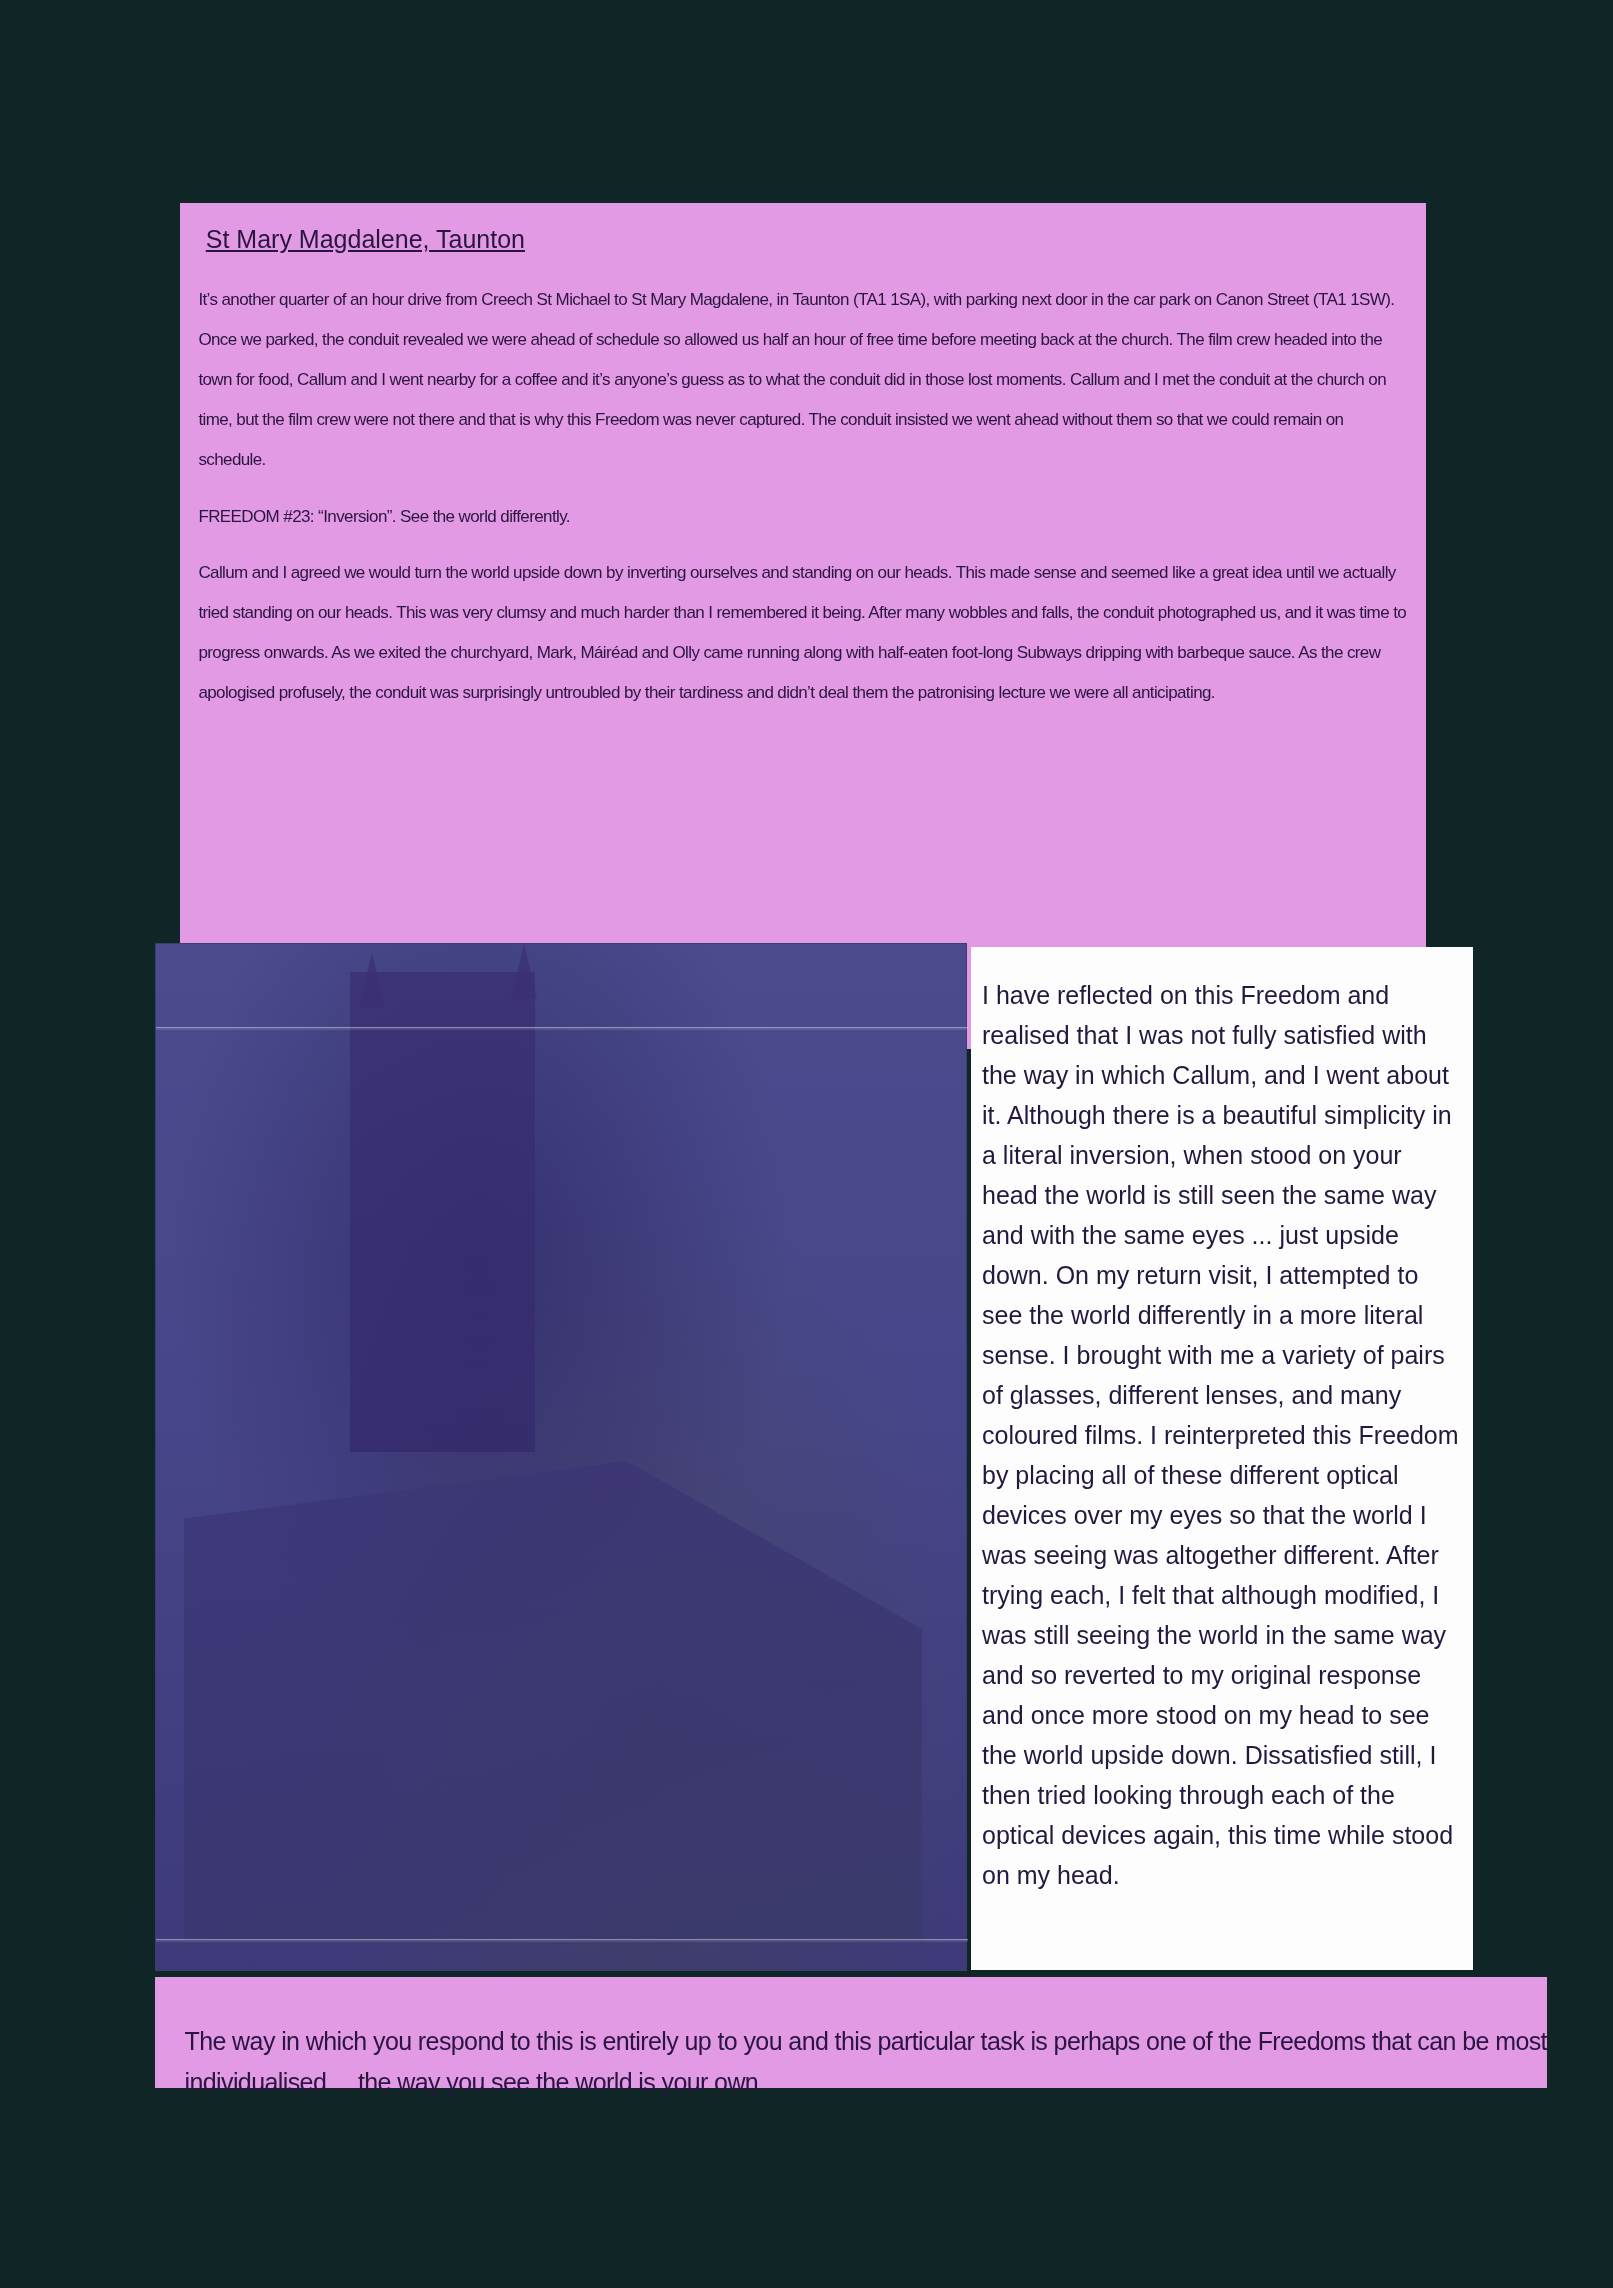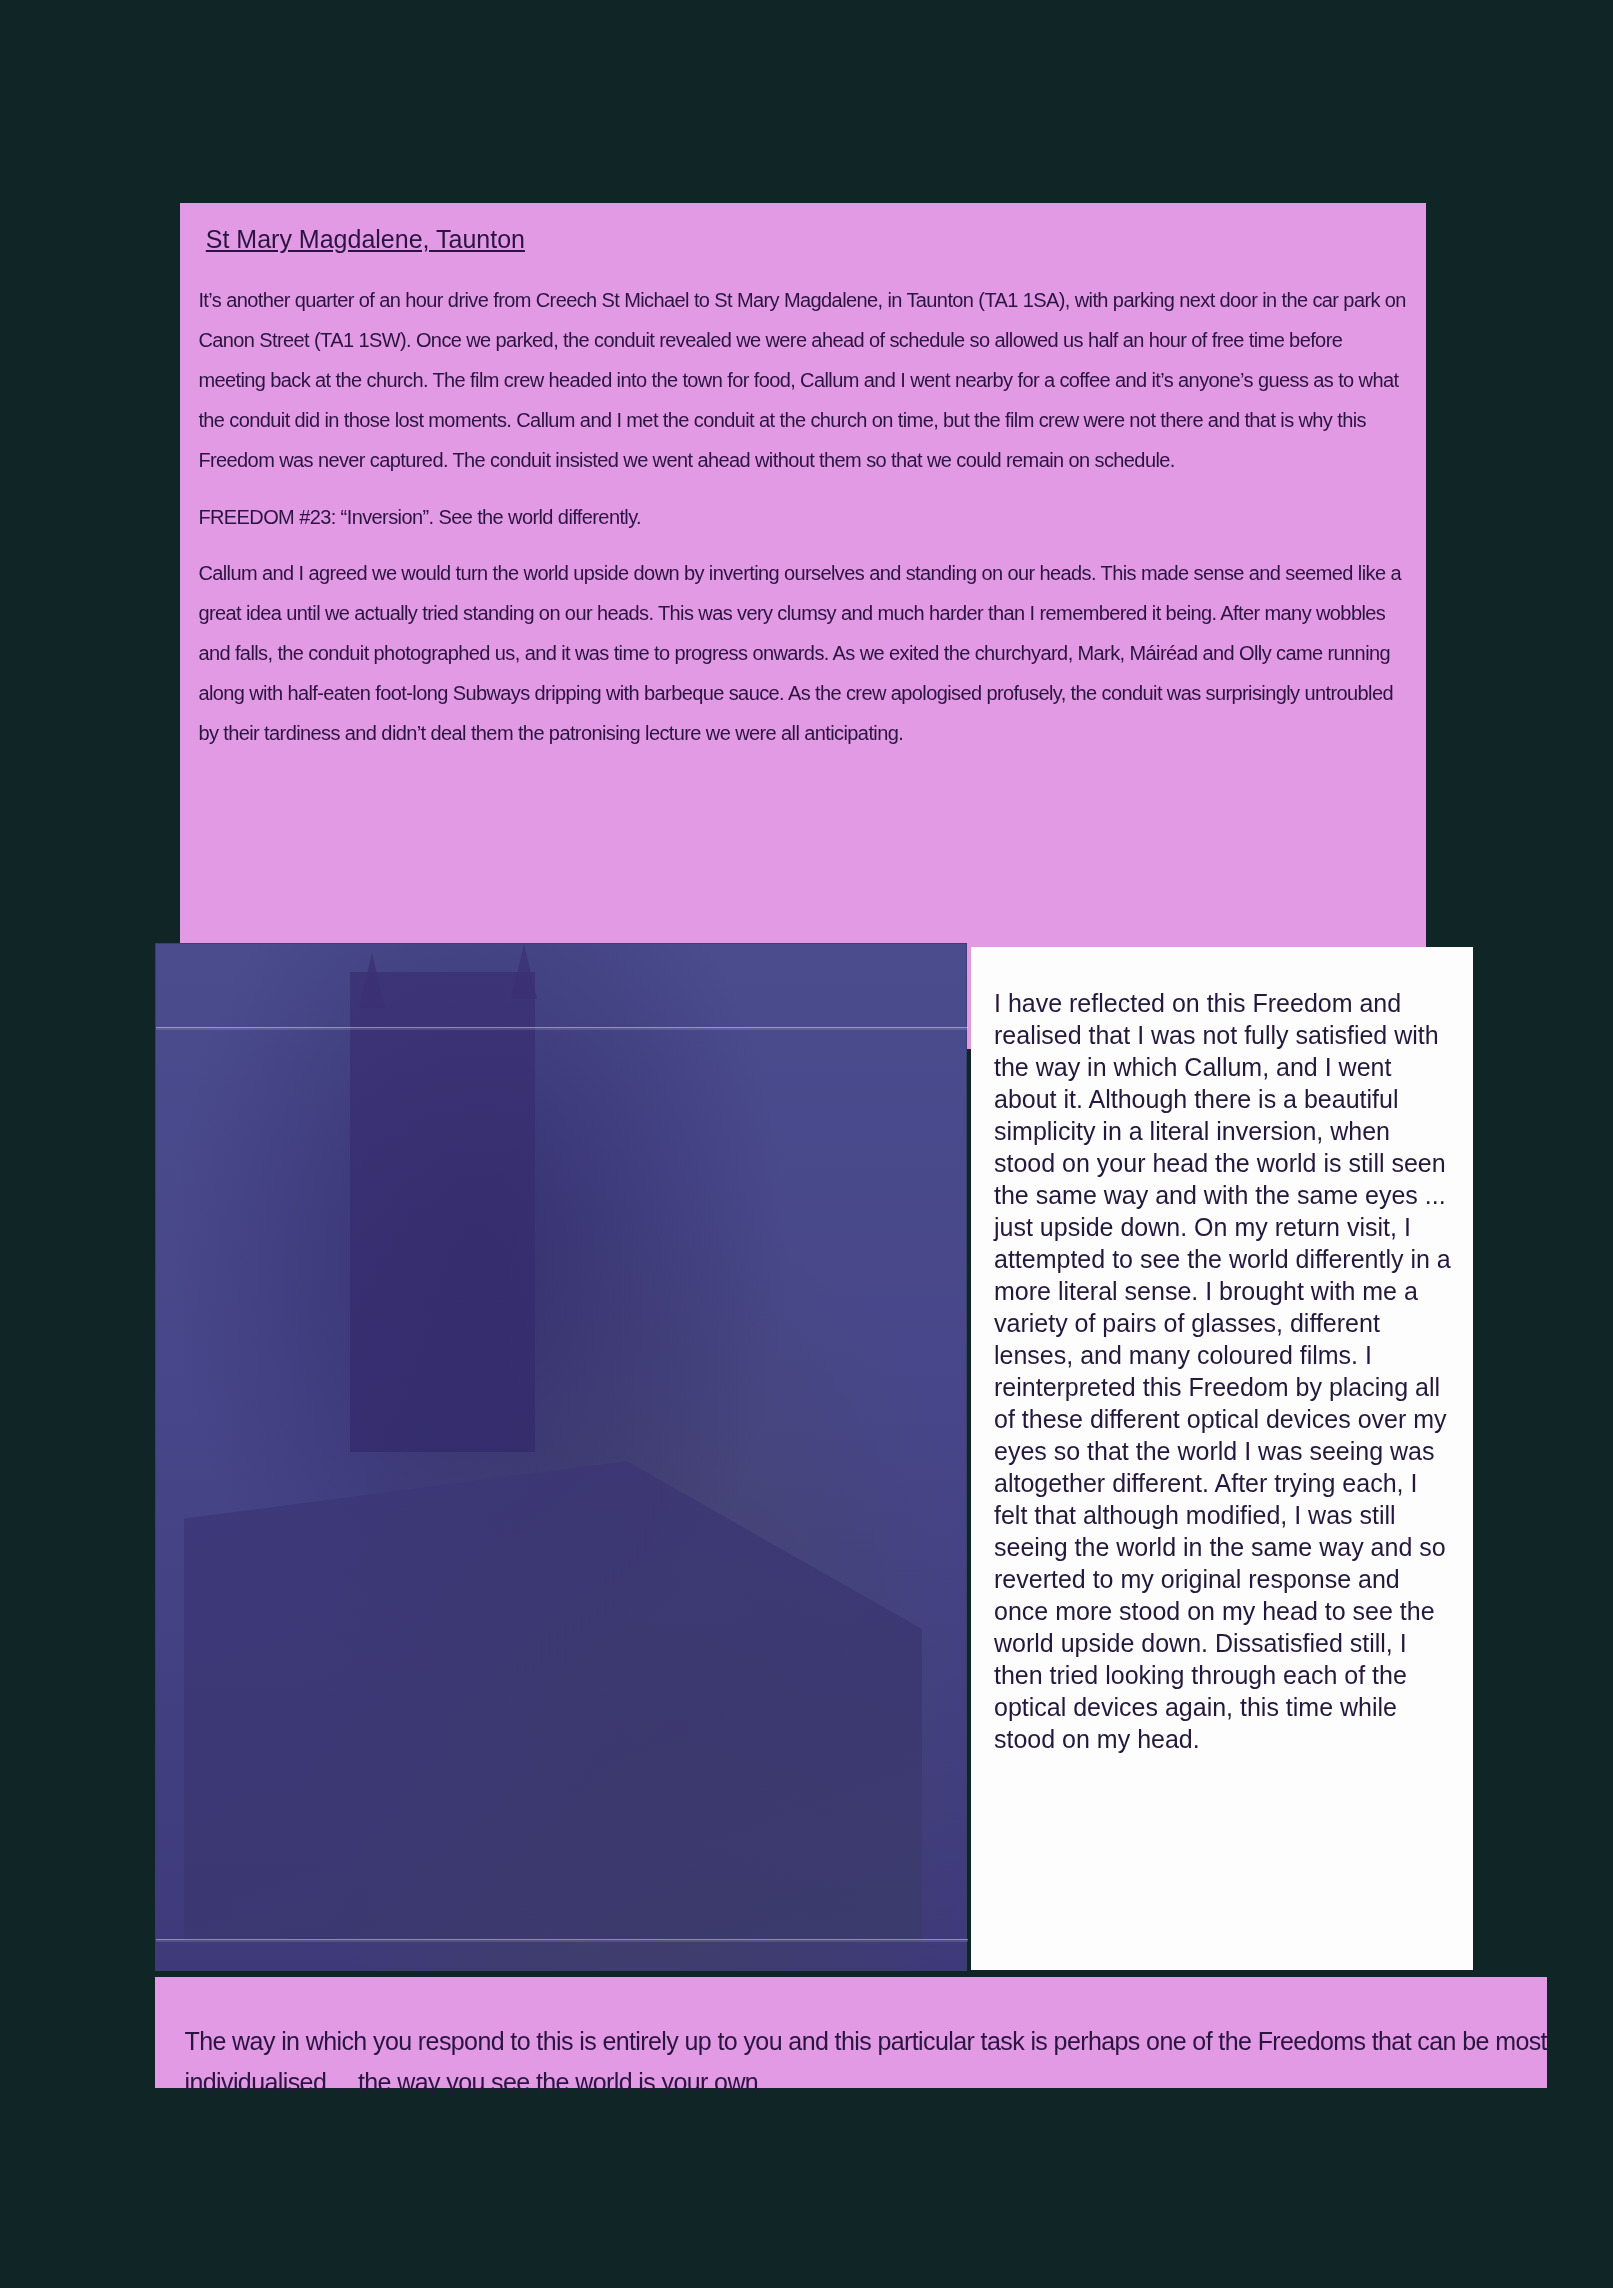--- a/index.html
+++ b/index.html
@@ -13,21 +13,21 @@
   .white { background:#fdfdfd; color:#24183e; }
   #top-panel {
     left:180px; top:203px; width:1246px; height:846px;
     padding:11px 16.6px 0 9.2px;
     font-family:"Liberation Sans Narrow","Liberation Sans", sans-serif;
   }
   #top-panel .title {
     font-size:25px; text-decoration:underline; margin:11px 0 26px 16.6px;
   }
   #top-panel p {
-    font-size:20px; line-height:40px; margin:0 0 16.6px 9.2px;
+    font-size:17px; line-height:40px; margin:0 0 16.6px 9.2px;
     letter-spacing:-0.6px;
   }
   #photo {
     left:155px; top:943px; width:812px; height:1028px;
     background:
       radial-gradient(ellipse at 40% 30%, rgba(40,30,90,0.55) 0%, rgba(40,30,90,0) 45%),
       radial-gradient(ellipse at 60% 75%, rgba(70,70,60,0.35) 0%, rgba(70,70,60,0) 50%),
       linear-gradient(180deg, #4a4c8e 0%, #47468a 45%, #3e3a7a 100%);
     border:0.9px solid #3a3f6e;
   }
@@ -44,21 +44,21 @@
     position:absolute; left:28px; top:517px; width:738px; height:480px;
     background:linear-gradient(160deg,#3c3677 0%,#3a3670 60%,#3b3b6a 100%);
     opacity:0.8;
     clip-path:polygon(0 12%, 60% 0, 100% 35%, 100% 100%, 0 100%);
   }
   #reflection-panel {
     left:971px; top:947px; width:502px; height:1023px;
     padding:28px 9.2px 0 11px;
   }
   #reflection-panel p {
-    font-size:25px; line-height:32px; margin:12px;
+    font-size:25px; line-height:40px; margin:0;
   }
   #bottom-panel {
     left:155px; top:1977px; width:1392px; height:111px;
     padding:44px 0 0 29.5px;
     font-family:"Liberation Sans Narrow","Liberation Sans", sans-serif;
   }
   #bottom-panel p { font-size:25px; line-height:41px; margin:0; letter-spacing:-0.6px; }
   .tape {
     position:absolute; background:rgba(255,255,255,0.12);
     border-top:0.9px solid rgba(255,255,255,0.35);

